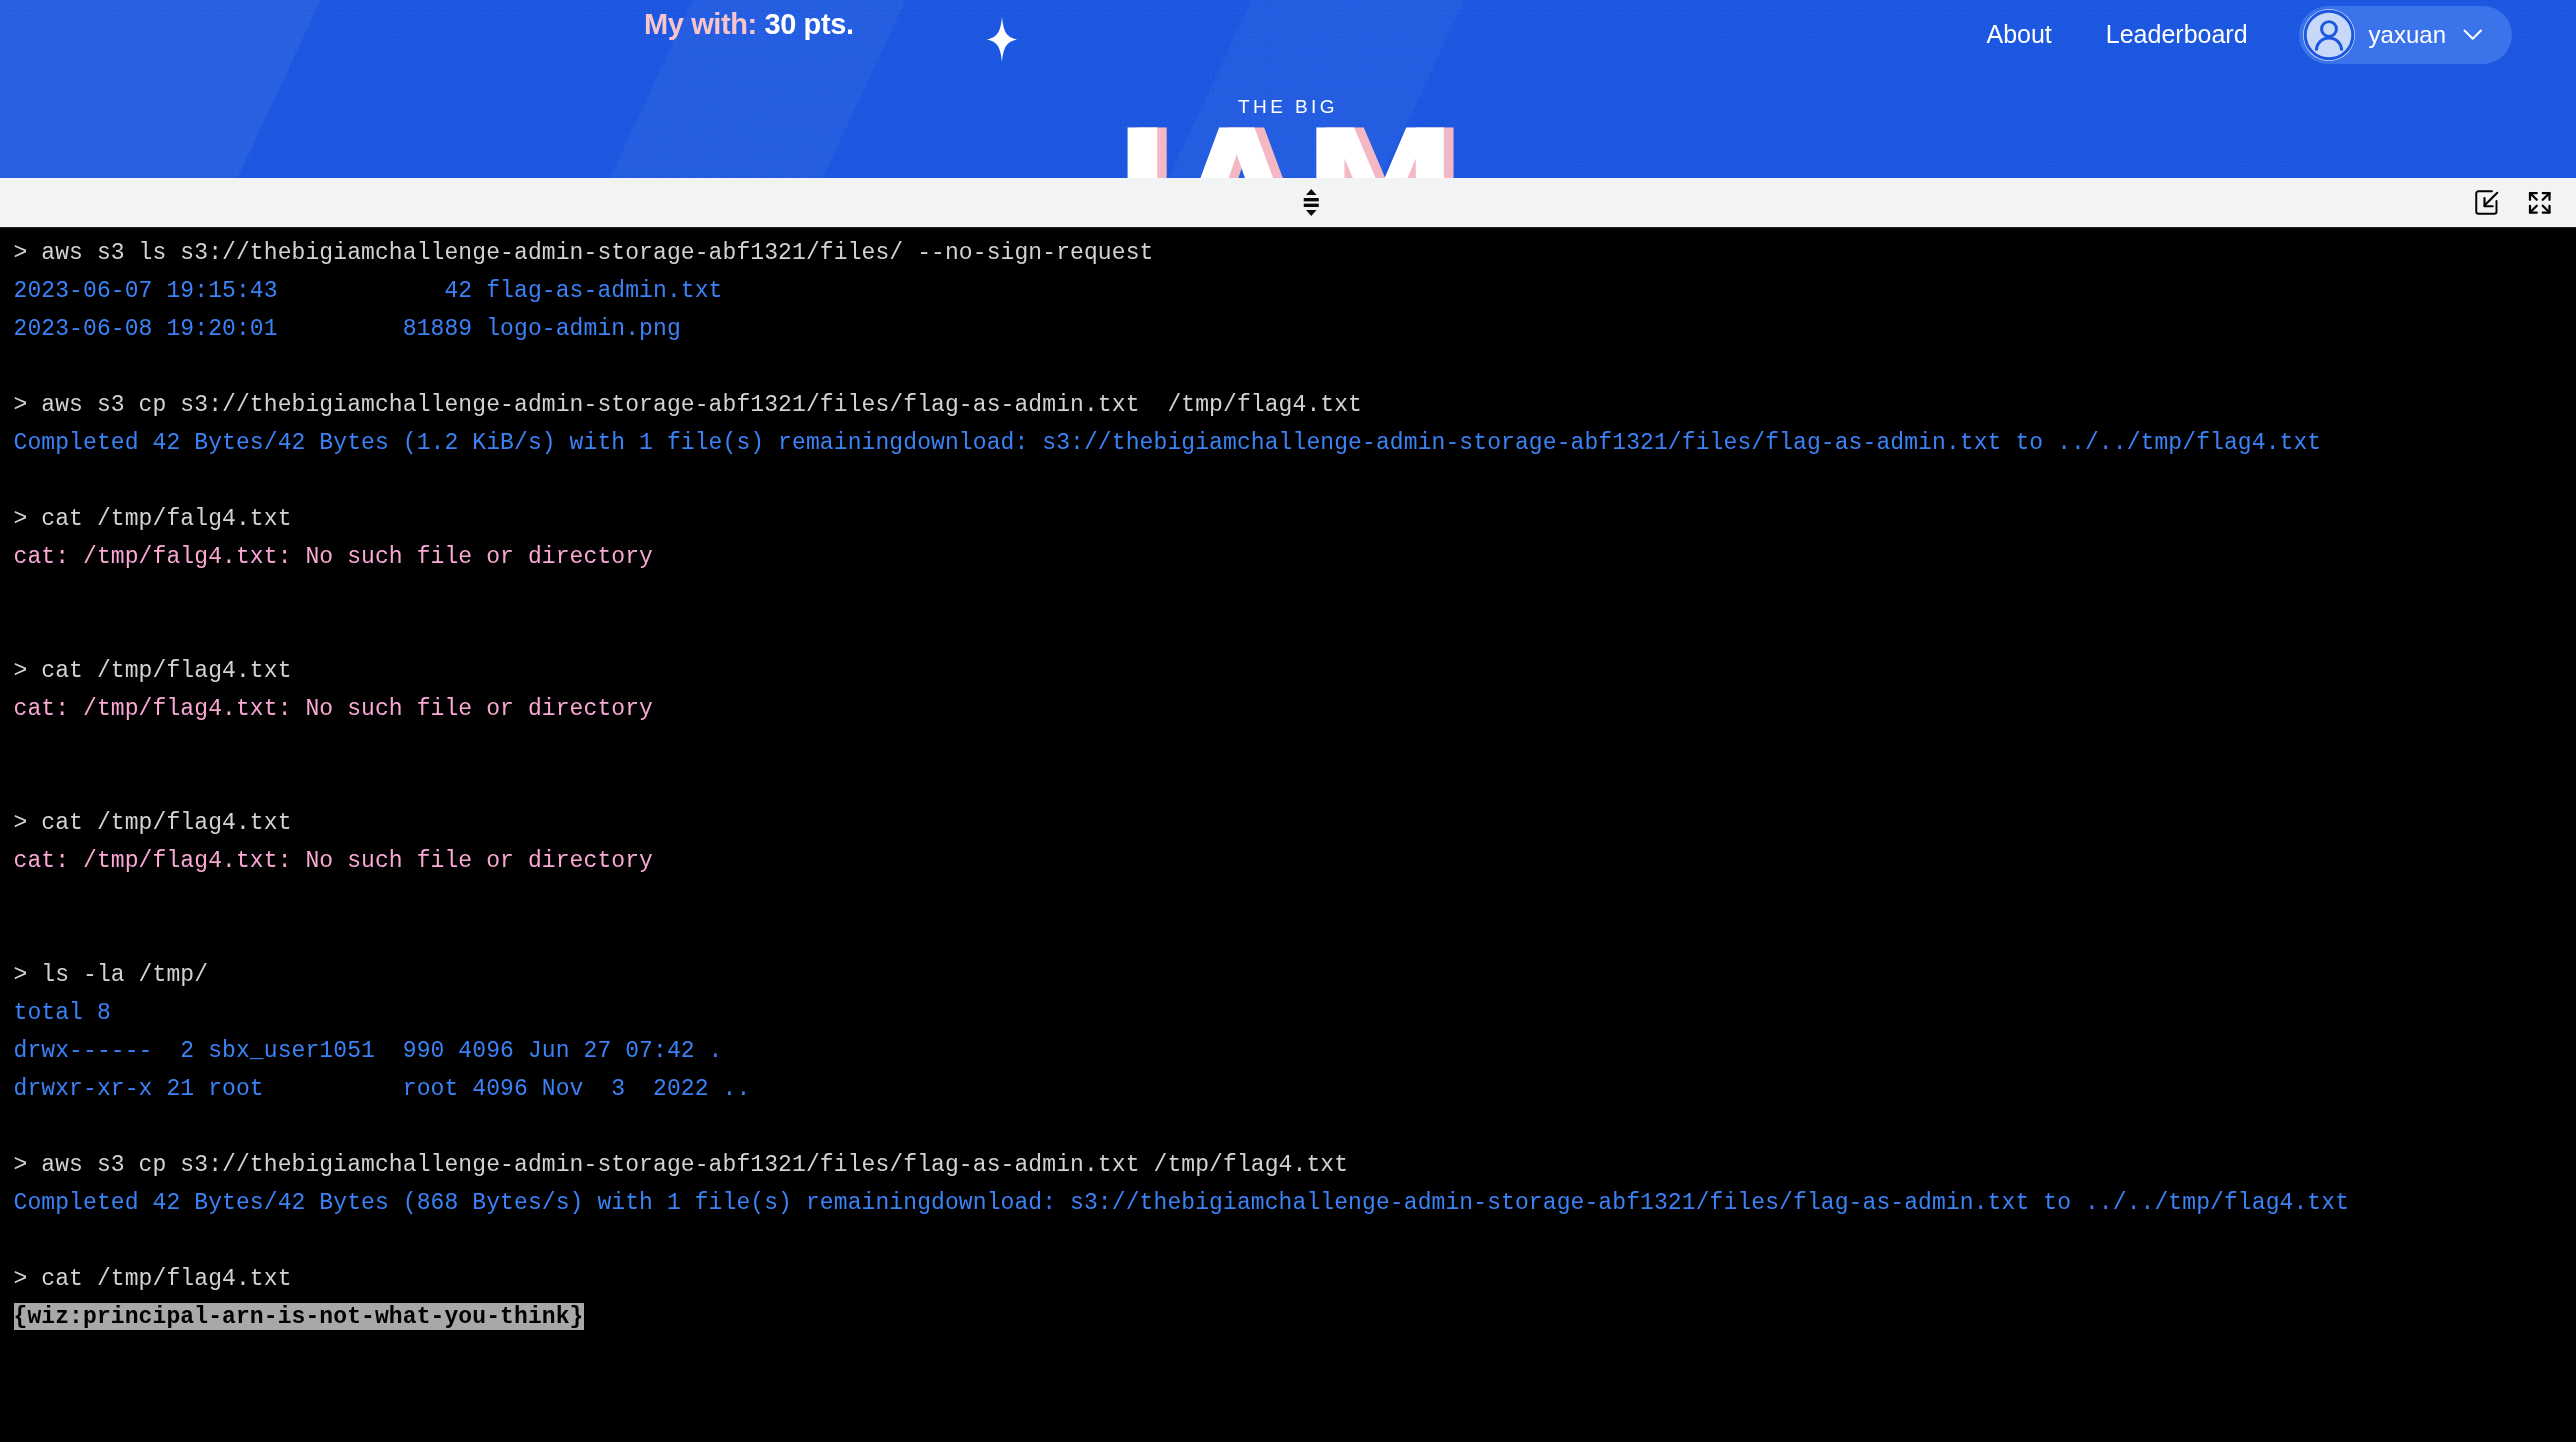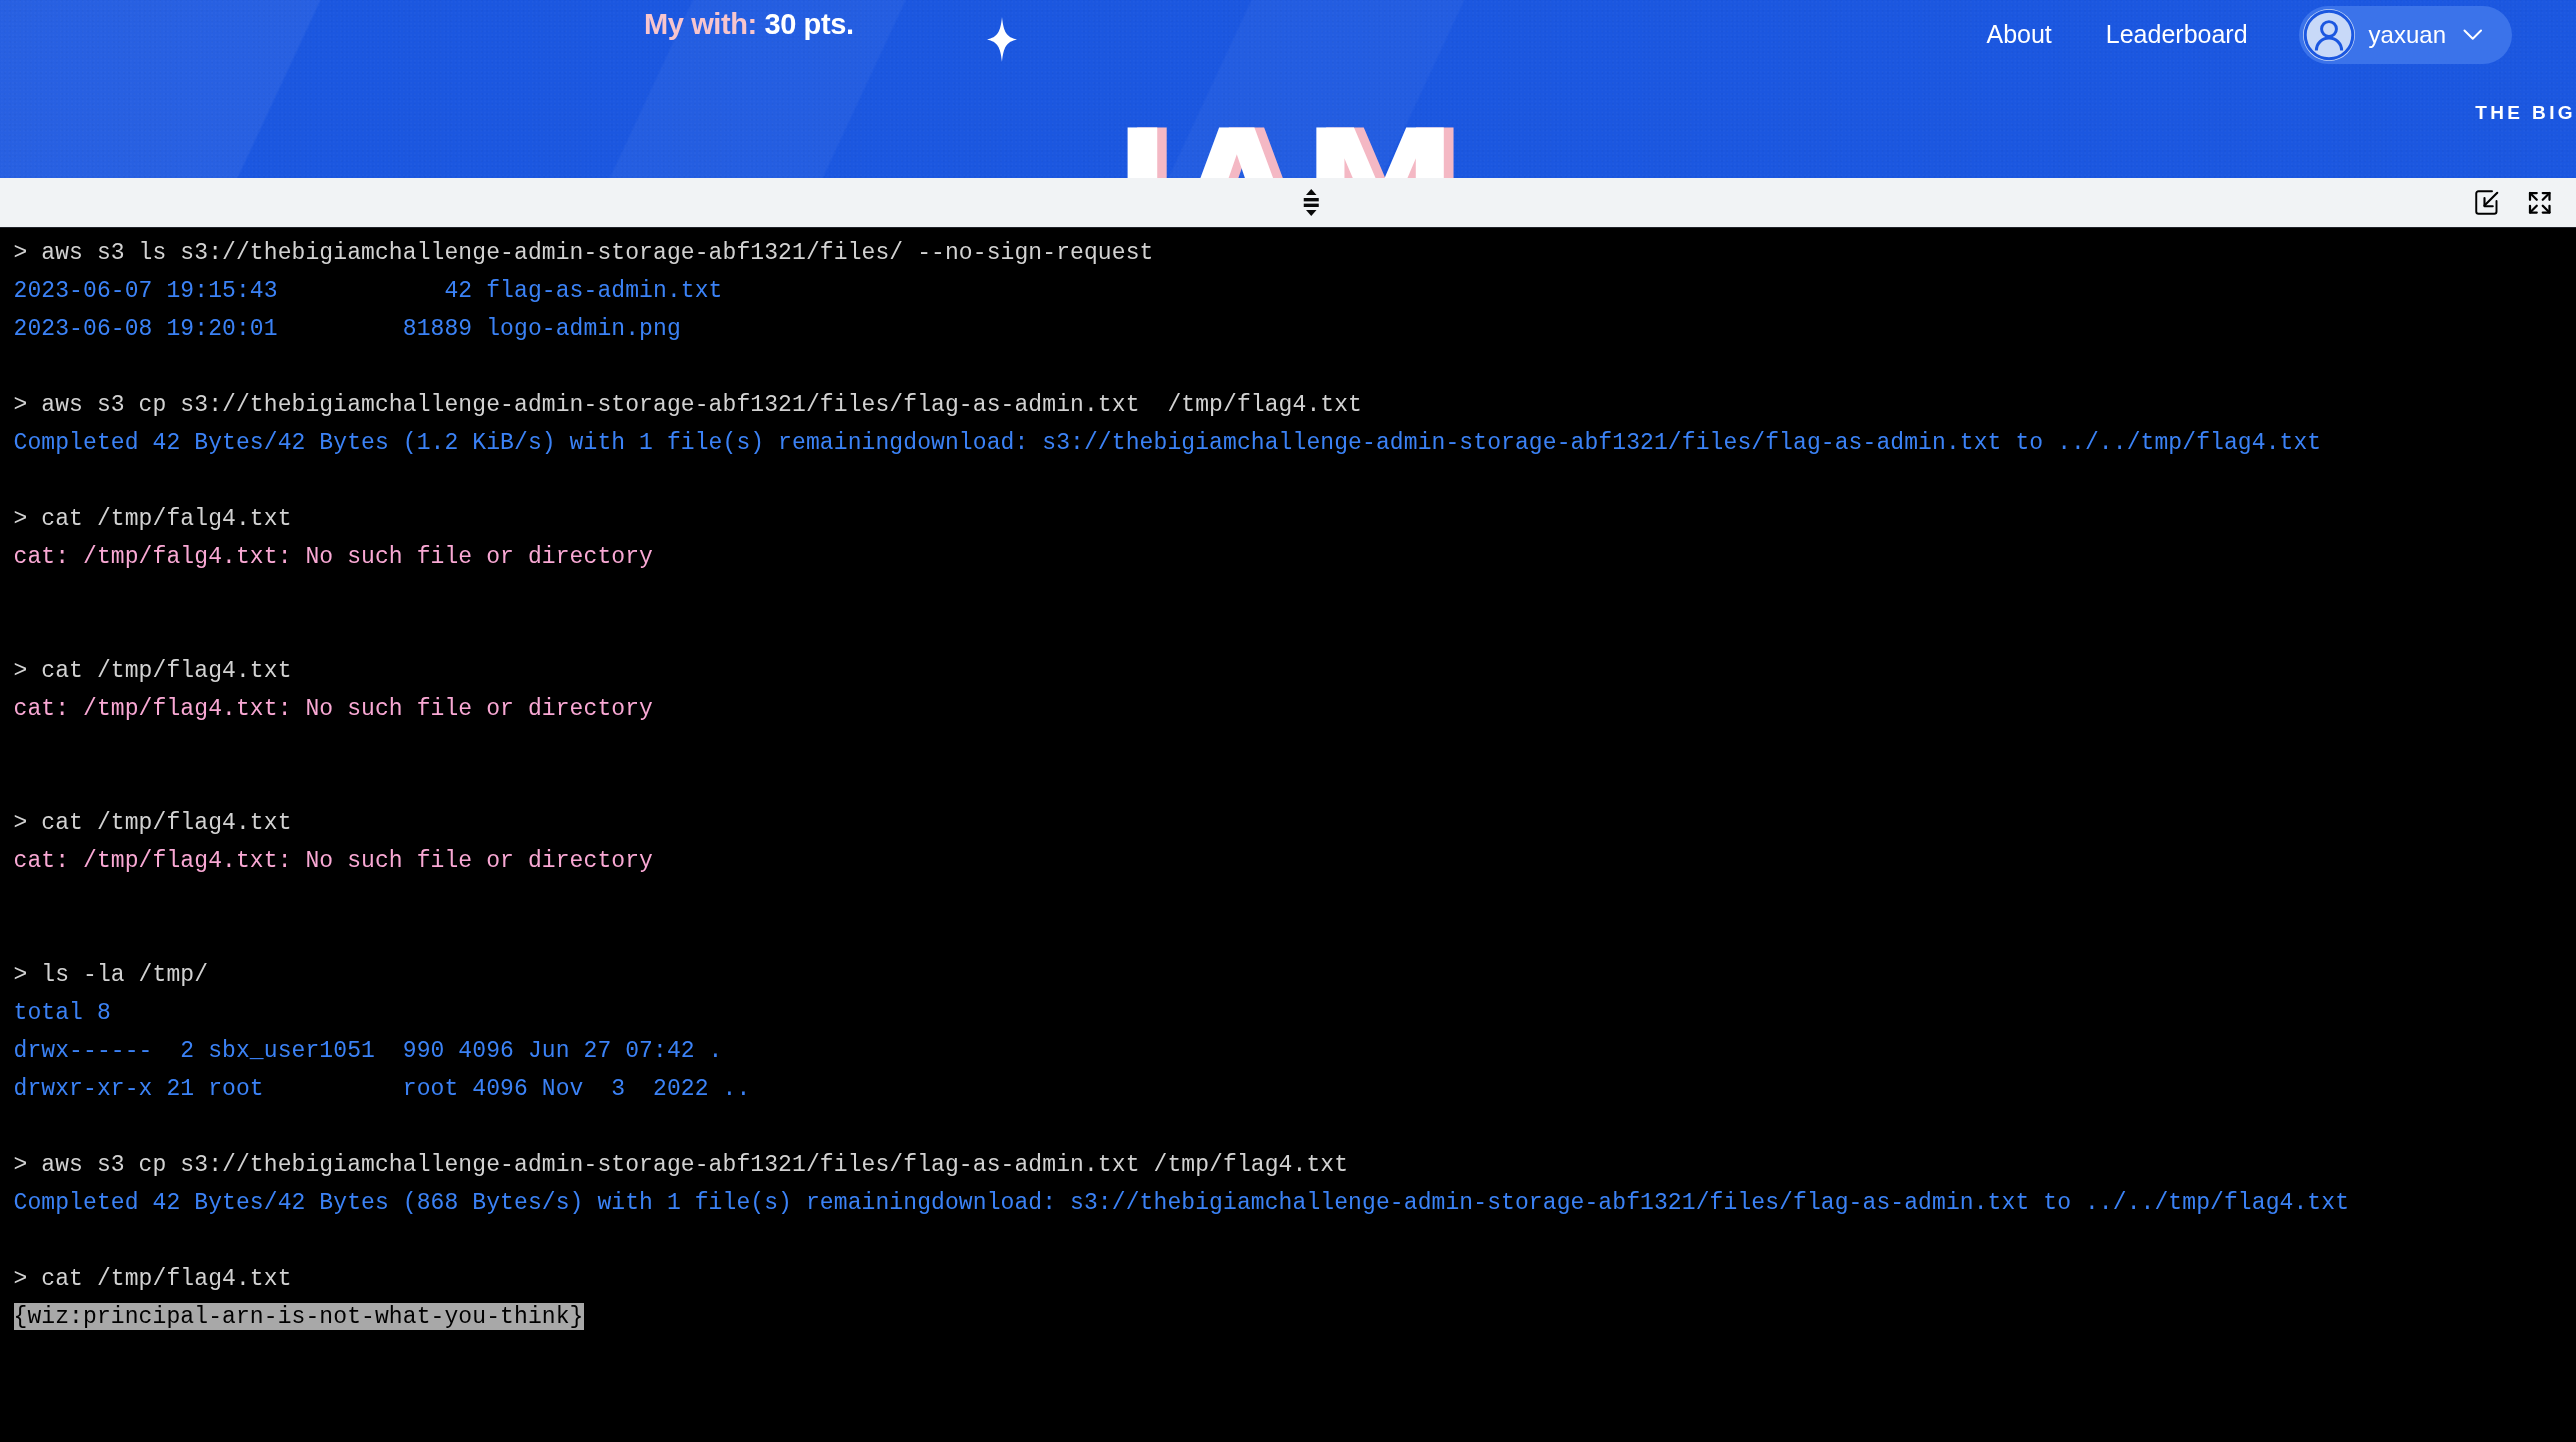--- a/index.html
+++ b/index.html
@@ -106,26 +106,25 @@
     color: #ffffff;
     font-size: 19.5px;
     line-height: 1;
     margin-left: 3px;
   }
 
   .the-big {
     position: absolute;
     left: 0; right: 0;
     top: 96px;
-    text-align: right;
+    text-align: center;
     color: #ffffff;
     font-size: 19px;
-    font-weight: 700;
+    font-weight: 400;
     letter-spacing: 3.4px;
-    margin-top: 6px;
   }
 
   .logo-wrap {
     position: absolute;
     left: 0; right: 0;
     top: 124px;
     text-align: center;
     height: 60px;
   }
   .logo-iam {
@@ -220,20 +219,21 @@
   .ln.out    { color: #3b82f6; }
   .ln.err    { color: #f9a8d4; }
   .ln.blank  { color: transparent; }
   .ln.sel {
     color: #000000;
   }
   .ln.sel .selspan {
     background: #a8a8a8;
     color: #000000;
     padding: 0.7px 0;
+    font-weight: bold;
   }
 </style>
 </head>
 <body>
 
 <div id="app">
 
   <div class="hero">
     <div class="hero-noise"></div>
 

